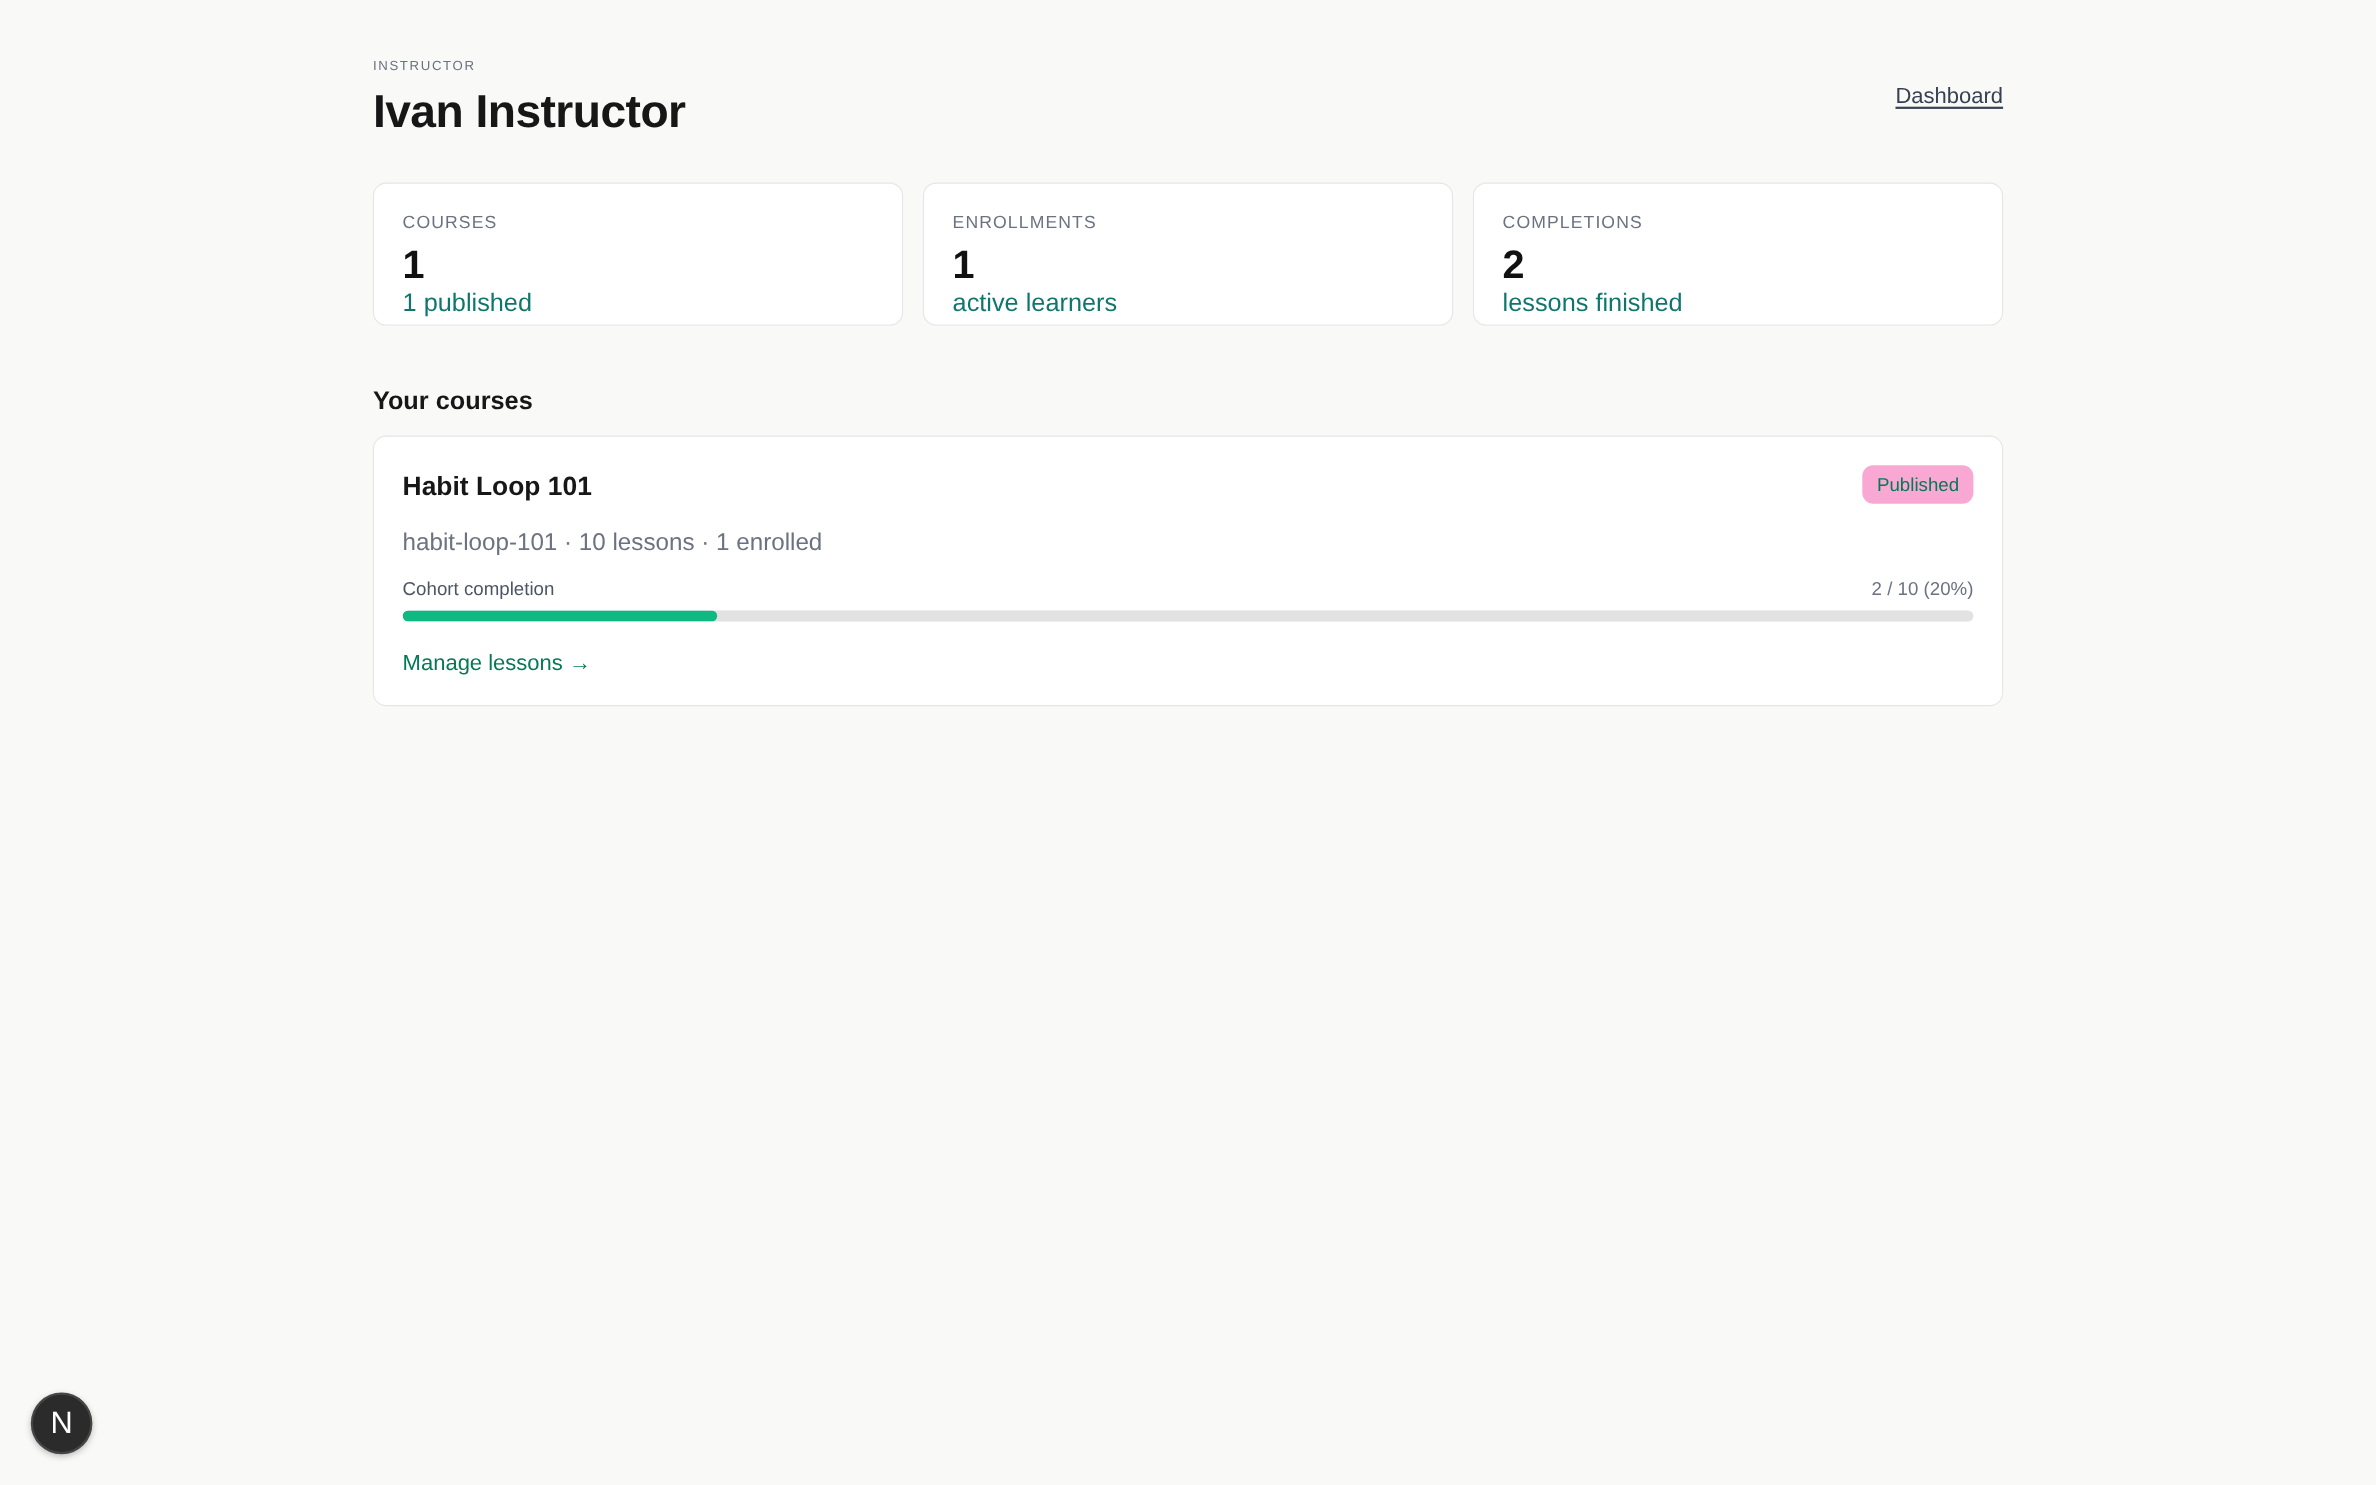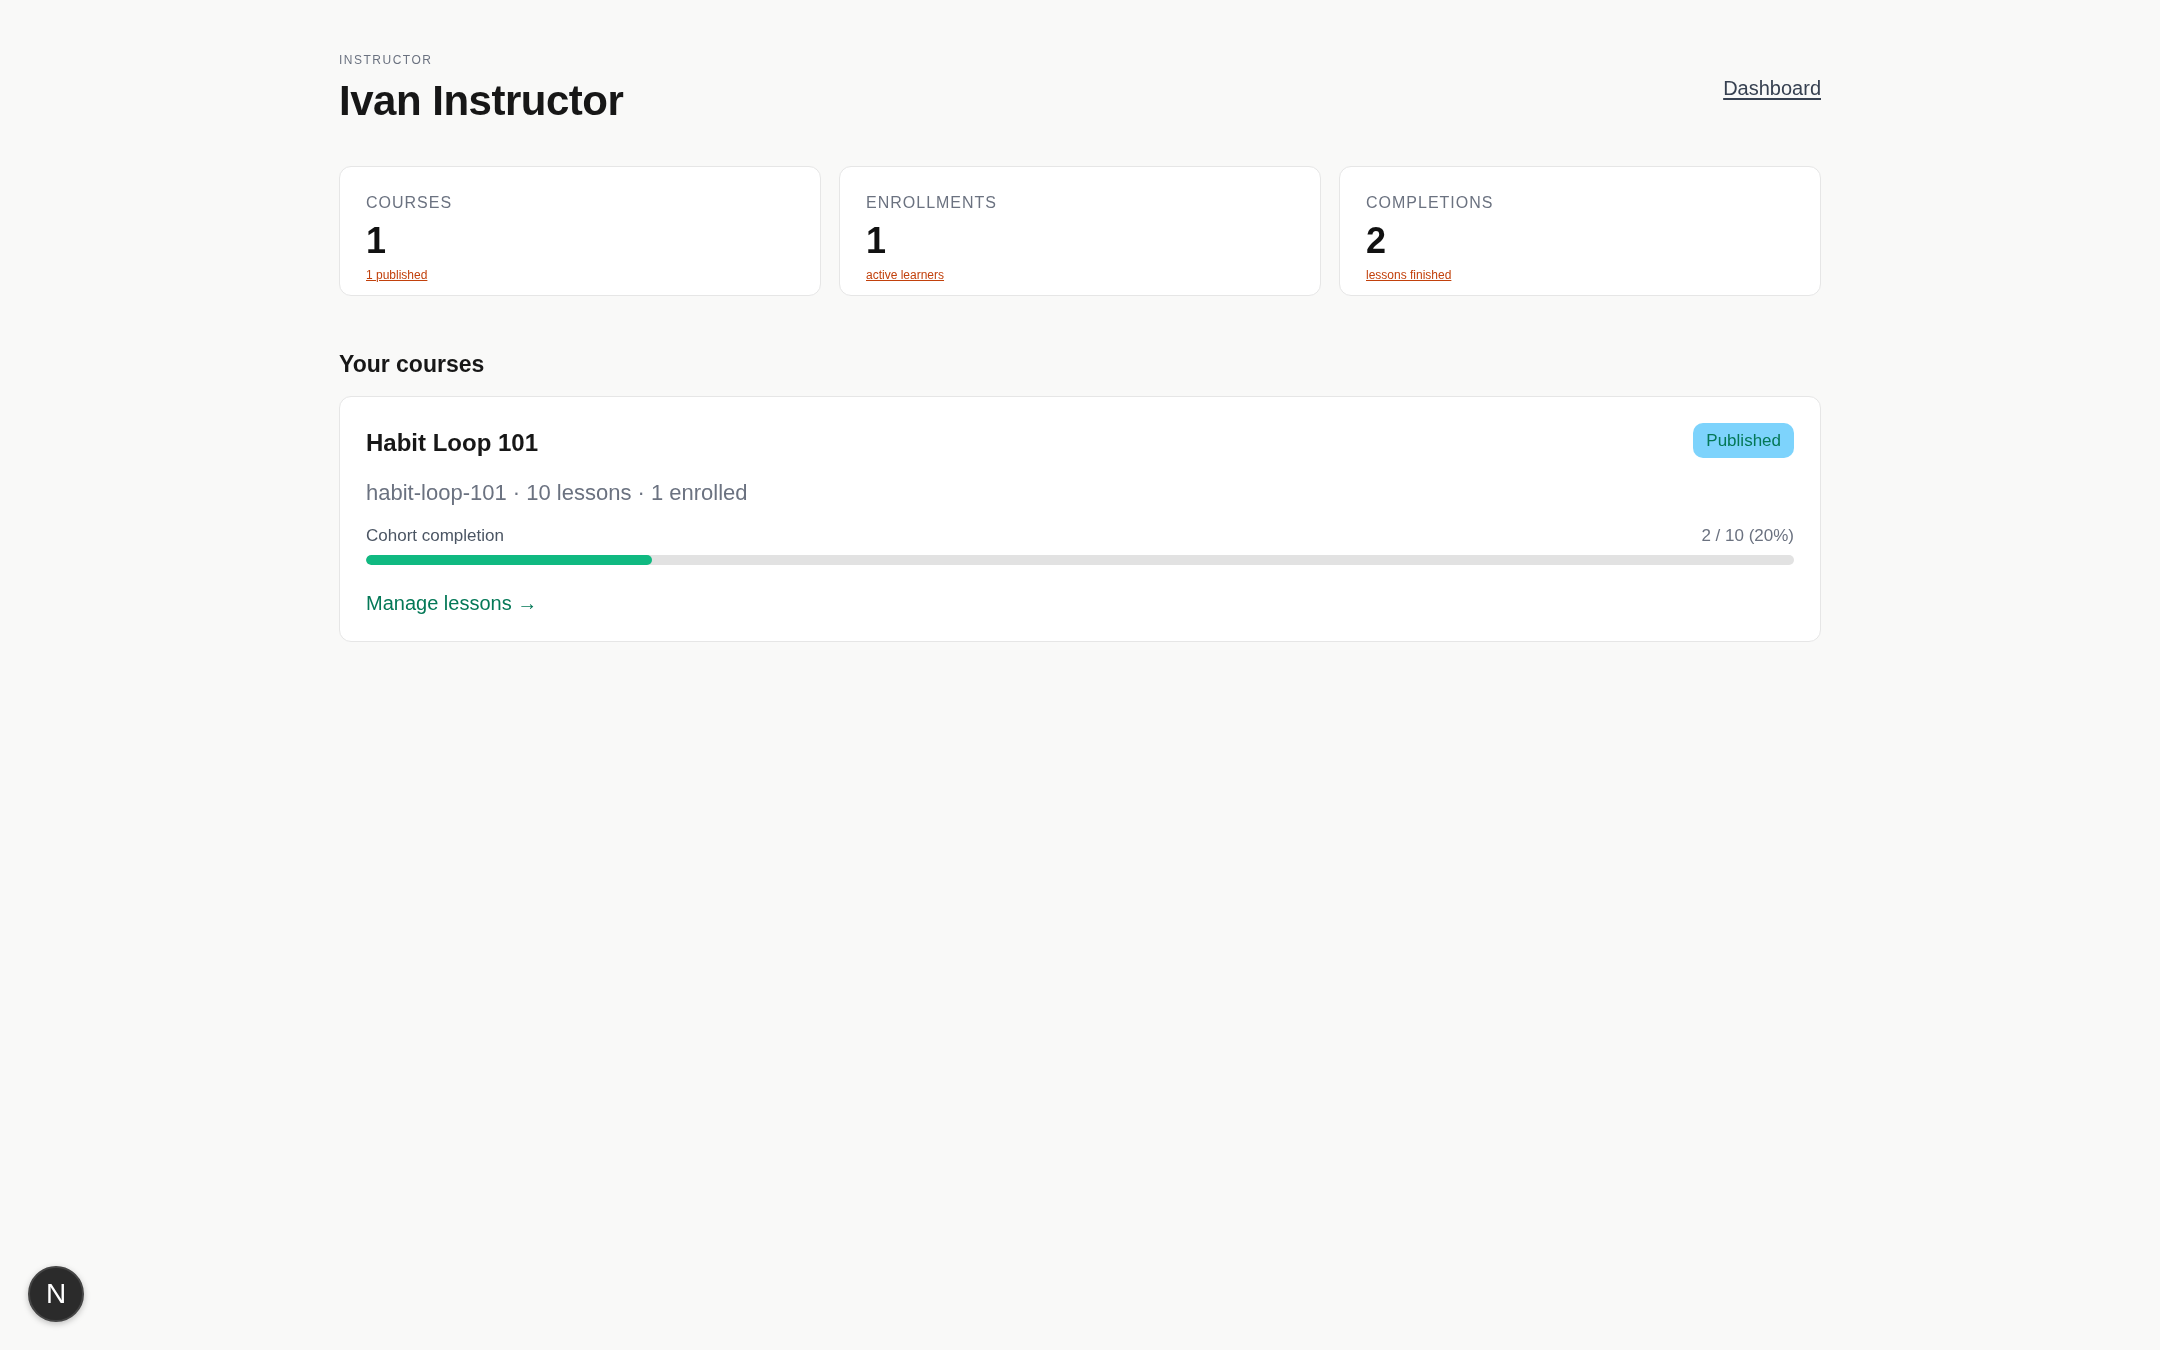--- a/index.html
+++ b/index.html
@@ -67,24 +67,23 @@
     line-height: 20px;
   }
   .stat-value {
     font-size: 36px;
     font-weight: 700;
     color: #111111;
     line-height: 44px;
     margin: 6px 0 2px 0;
   }
   .stat-sub {
-    font-size: 12px;
-    color: #c2410c;
-    line-height: 21px;
-    text-decoration: underline;
+    font-size: 23px;
+    color: #0f766e;
+    line-height: 21px;
   }
 
   
   .section-heading {
     margin-top: 54px;
     font-size: 23px;
     font-weight: 700;
     color: #171717;
     line-height: 28px;
   }
@@ -100,21 +99,21 @@
     align-items: flex-end;
     justify-content: space-between;
   }
   .course-title {
     font-size: 24px;
     font-weight: 700;
     color: #171717;
     line-height: 30px;
   }
   .status-badge {
-    background: #7dd3fc;
+    background: #f9a8d4;
     color: #047857;
     font-size: 17px;
     line-height: 21px;
     padding: 7px 13px;
     border-radius: 10px;
   }
   .course-meta {
     margin-top: 24px;
     font-size: 22px;
     color: #6b7280;

